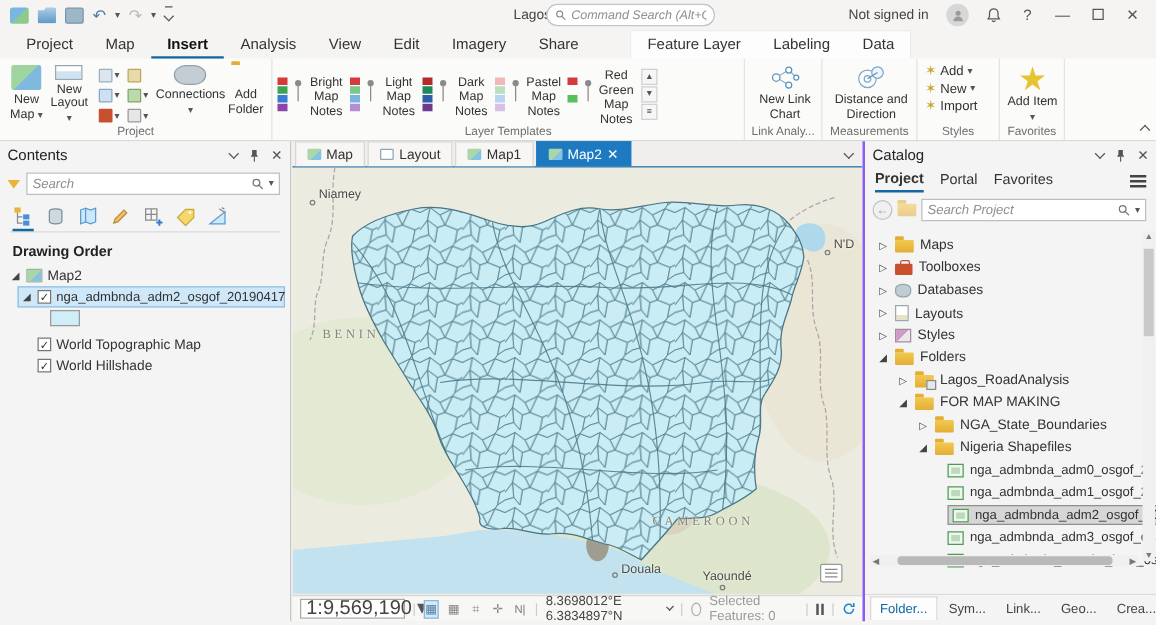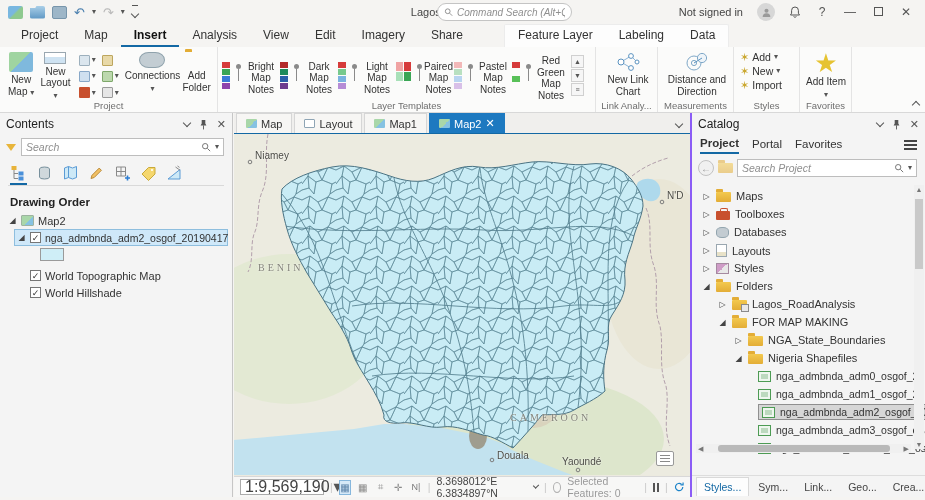--- a/index.html
+++ b/index.html
@@ -265,52 +265,40 @@
               <i style="background:#3a7bd6"></i>
               <i style="background:#8e44ad"></i>
             </span>
             <span class="pin"></span>
           </span>
         <span class="lt-label">Bright Map Notes</span>
       </div>
       <div class="lt-item">
         <span class="lt-swatchwrap">
             <span class="lt-bar">
+              <i style="background:#d63b3b"></i>
+              <i style="background:#77c98d"></i>
+              <i style="background:#7ab3e0"></i>
+              <i style="background:#b58cd6"></i>
+            </span>
+            <span class="pin"></span>
+          </span>
+        <span class="lt-label">Light Map Notes</span>
+      </div>
+      <div class="lt-item">
+        <span class="lt-swatchwrap">
+            <span class="lt-bar">
               <i style="background:#b32b2b"></i>
               <i style="background:#1e8a5a"></i>
               <i style="background:#2b5fa8"></i>
               <i style="background:#6d3b8e"></i>
             </span>
             <span class="pin"></span>
           </span>
         <span class="lt-label">Dark Map Notes</span>
-      </div>
-      <div class="lt-item">
-        <span class="lt-swatchwrap">
-            <span class="lt-bar">
-              <i style="background:#d63b3b"></i>
-              <i style="background:#77c98d"></i>
-              <i style="background:#7ab3e0"></i>
-              <i style="background:#b58cd6"></i>
-            </span>
-            <span class="pin"></span>
-          </span>
-        <span class="lt-label">Light Map Notes</span>
-      </div>
-      <div class="lt-item">
-        <span class="lt-swatchwrap">
-            <span class="lt-grid">
-              <i style="background:#f0a3a3"></i>
-              <i style="background:#d63b3b"></i>
-              <i style="background:#a8e0b8"></i>
-              <i style="background:#3aa655"></i>
-            </span>
-            <span class="pin"></span>
-          </span>
-        <span class="lt-label">Paired Map Notes</span>
       </div>
       <div class="lt-item">
         <span class="lt-swatchwrap">
             <span class="lt-bar">
               <i style="background:#f2b8b8"></i>
               <i style="background:#b8e0c0"></i>
               <i style="background:#b8d4f0"></i>
               <i style="background:#d8c0e8"></i>
             </span>
             <span class="pin"></span>
@@ -548,21 +536,21 @@
         <g fill="none" stroke="#7d7d7d" stroke-width="1">
           <circle cx="16" cy="28" r="1.8"></circle>
             <circle cx="428" cy="68" r="1.8"></circle>
             <circle cx="258" cy="326" r="1.8"></circle>
             <circle cx="344" cy="336" r="1.8"></circle>
         </g>
       </svg>
       <span class="mlabel" style="left:21px;top:16px">Niamey</span>
       <span class="mlabel mcountry" style="left:24px;top:128px">BENIN</span>
       <span class="mlabel" style="left:433px;top:56px">N'D</span>
-      <span class="mlabel mcountry" style="left:276px;top:278px">CAMEROON</span>
+      <span class="mlabel mcountry" style="left:288px;top:278px">CAMEROON</span>
       <span class="mlabel" style="left:263px;top:316px">Douala</span>
       <span class="mlabel" style="left:328px;top:322px">Yaoundé</span>
       <span class="mapmsg">
           <i></i>
           <i></i>
           <i></i>
         </span>
     </div>
 
     <div class="mapstatus">
@@ -732,21 +720,21 @@
         <span class="thumb"></span>
         <span class="arr" style="bottom:1px">▼</span>
       </div>
       <div class="catscroll-h">
         <span class="arr">◀</span>
         <span class="thumb"></span>
         <span class="arr">▶</span>
       </div>
     </div>
     <div class="btabs">
-      <span class="btab active">Styles...</span>
+      <span class="btab active">Folder...</span>
       <span class="btab">Sym...</span>
       <span class="btab">Link...</span>
       <span class="btab">Geo...</span>
       <span class="btab">Crea...</span>
 
     </div>
   </div>
 
 </div>
 

